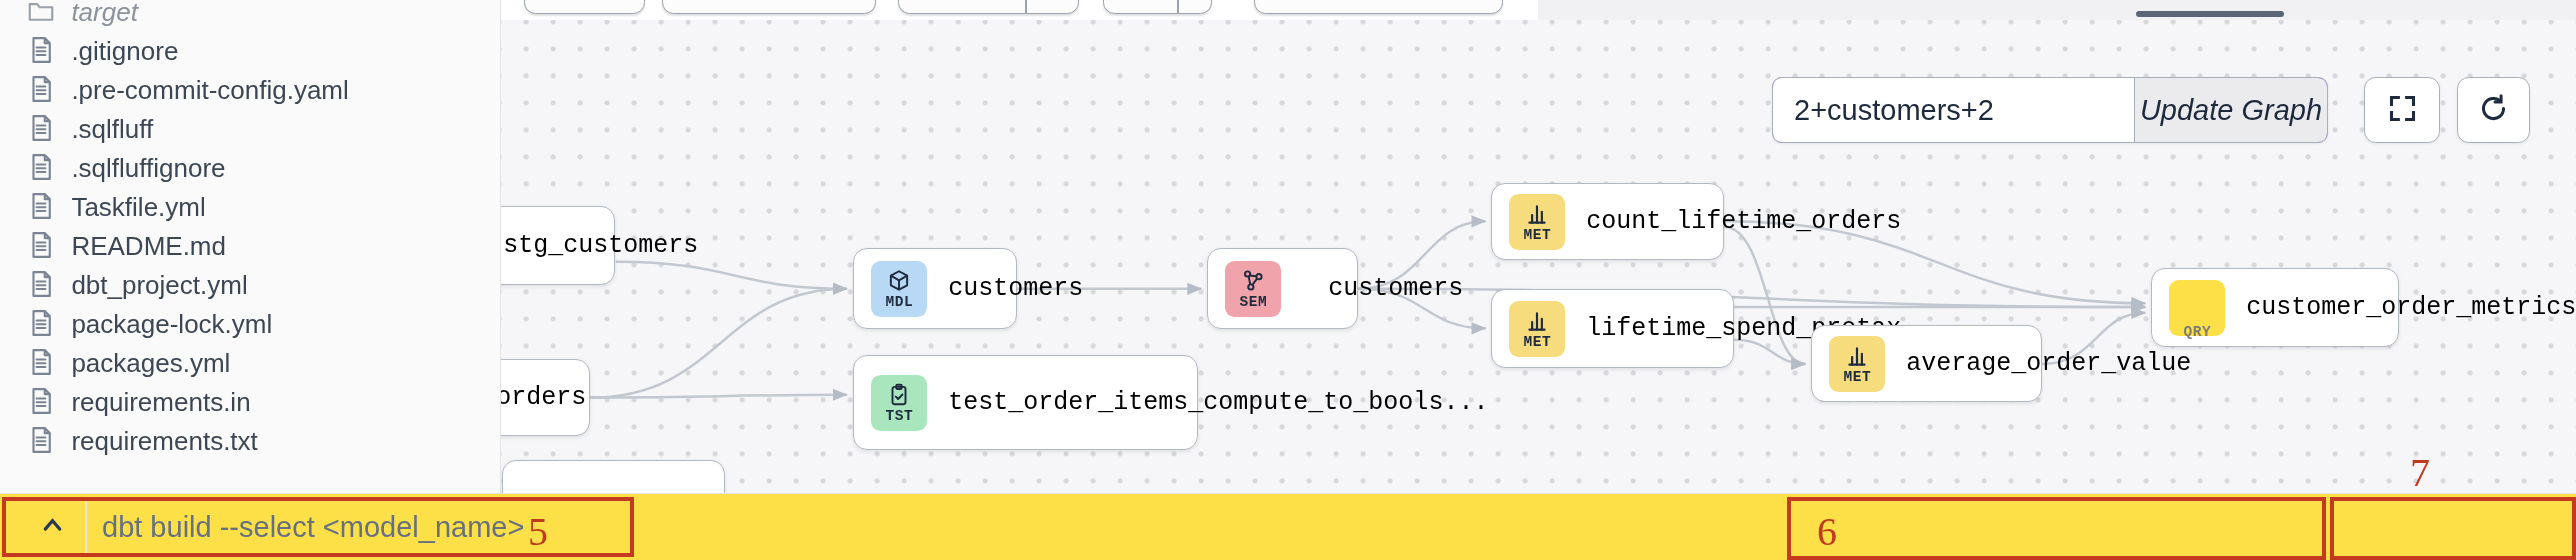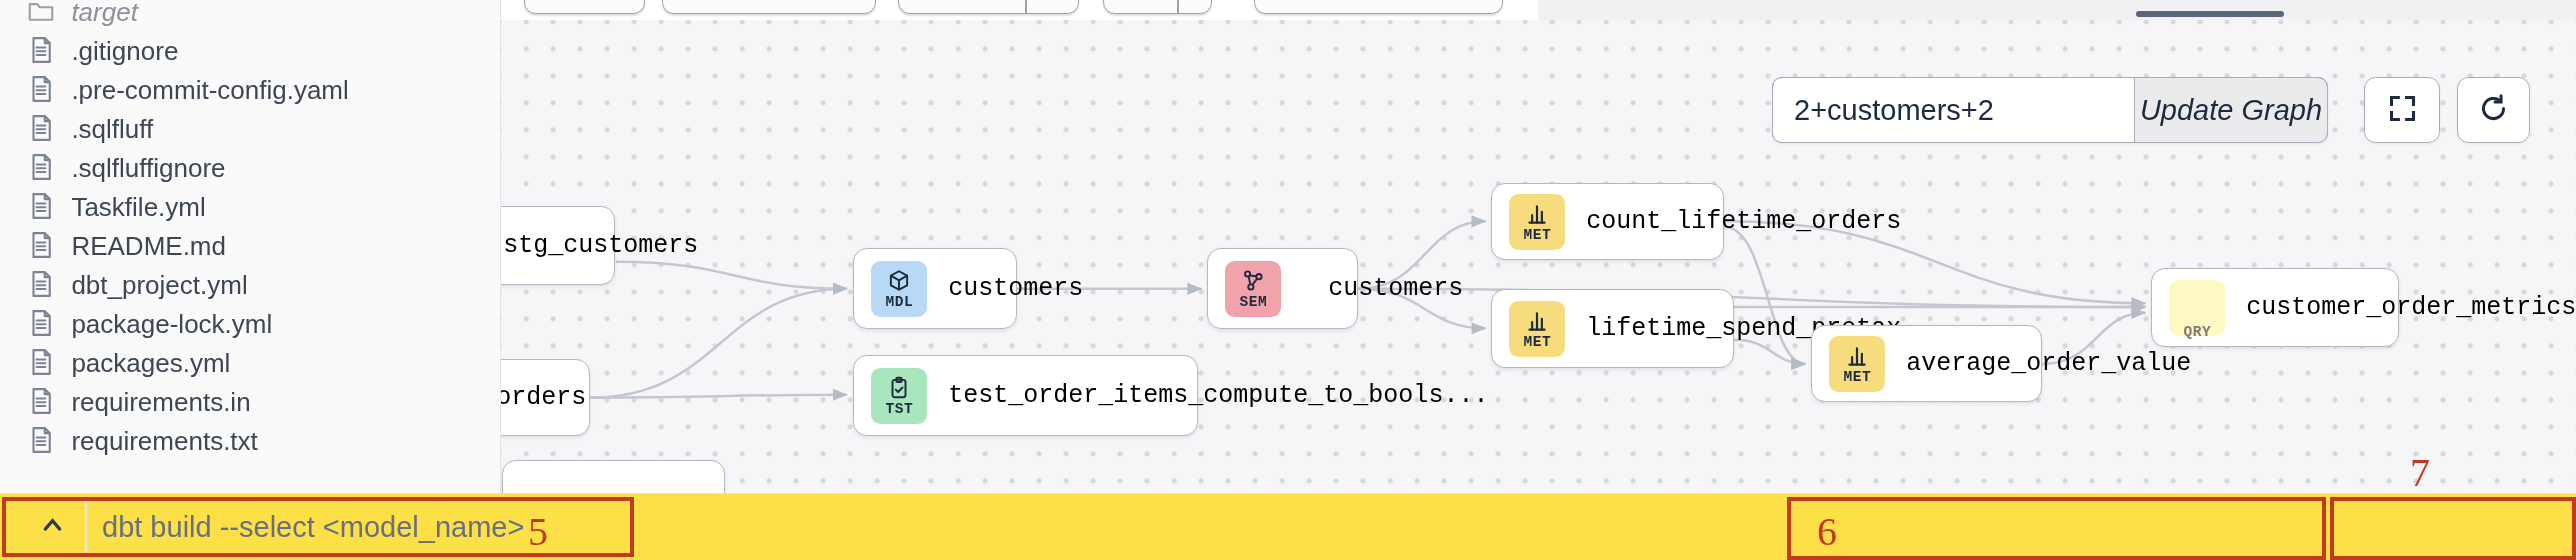--- a/index.html
+++ b/index.html
@@ -129,21 +129,21 @@
       <div class="node" style="left: 352px; top: 228px; width: 164px; height: 81px;">
         <div class="node-icon" style="background: rgb(183, 217, 246); color: rgb(30, 43, 62);">
           <svg viewBox="0 0 24 24" fill="none" stroke="currentColor" stroke-width="1.8" stroke-linejoin="round">
             <path d="M12 3l7.5 4v9L12 20l-7.5-4v-9z"></path>
             <path d="M12 11.5L19.5 7M12 11.5L4.5 7M12 11.5V20"></path>
           </svg>
           <span class="node-badge">MDL</span>
         </div>
         <div class="node-label">customers</div>
       </div>
-      <div class="node" style="left: 352px; top: 335px; width: 345px; height: 81px;">
+      <div class="node" style="left: 352px; top: 335px; width: 345px; height: 95px;">
         <div class="node-icon" style="background: rgb(169, 230, 189); color: rgb(30, 43, 62);">
           <svg viewBox="0 0 24 24" fill="none" stroke="currentColor" stroke-width="1.8" stroke-linejoin="round">
             <rect x="6" y="4.5" width="12" height="16" rx="2"></rect>
             <rect x="9.5" y="2.5" width="5" height="4" rx="1"></rect>
             <path d="M9 13.5l2.2 2.2 4-4.2" stroke-linecap="round"></path>
           </svg>
           <span class="node-badge">TST</span>
         </div>
         <div class="node-label">test_order_items_compute_to_bools...</div>
       </div>
@@ -189,21 +189,21 @@
             <path d="M5 20h14"></path>
             <path d="M7.5 20v-7"></path>
             <path d="M12 20V5"></path>
             <path d="M16.5 20v-10"></path>
           </svg>
           <span class="node-badge">MET</span>
         </div>
         <div class="node-label">average_order_value</div>
       </div>
       <div class="node" style="left: 1650px; top: 248px; width: 248px; height: 79px;">
-        <div class="node-icon" style="background: #fef9c3; color: rgb(124, 123, 117); gap: 48px;">
+        <div class="node-icon" style="background: #fde047; color: rgb(124, 123, 117); gap: 48px;">
           <svg viewBox="0 0 24 24" fill="none" stroke="currentColor" stroke-width="1.8">
             <rect x="5" y="4" width="14" height="16" rx="3"></rect>
             <path d="M10 9v6M14 9v6"></path>
           </svg>
           <span class="node-badge">QRY</span>
         </div>
         <div class="node-label">customer_order_metrics</div>
       </div>
       <div class="node partial" style="left: 1px; top: 440px; width: 223px; height: 67px;"></div>
     </div>

